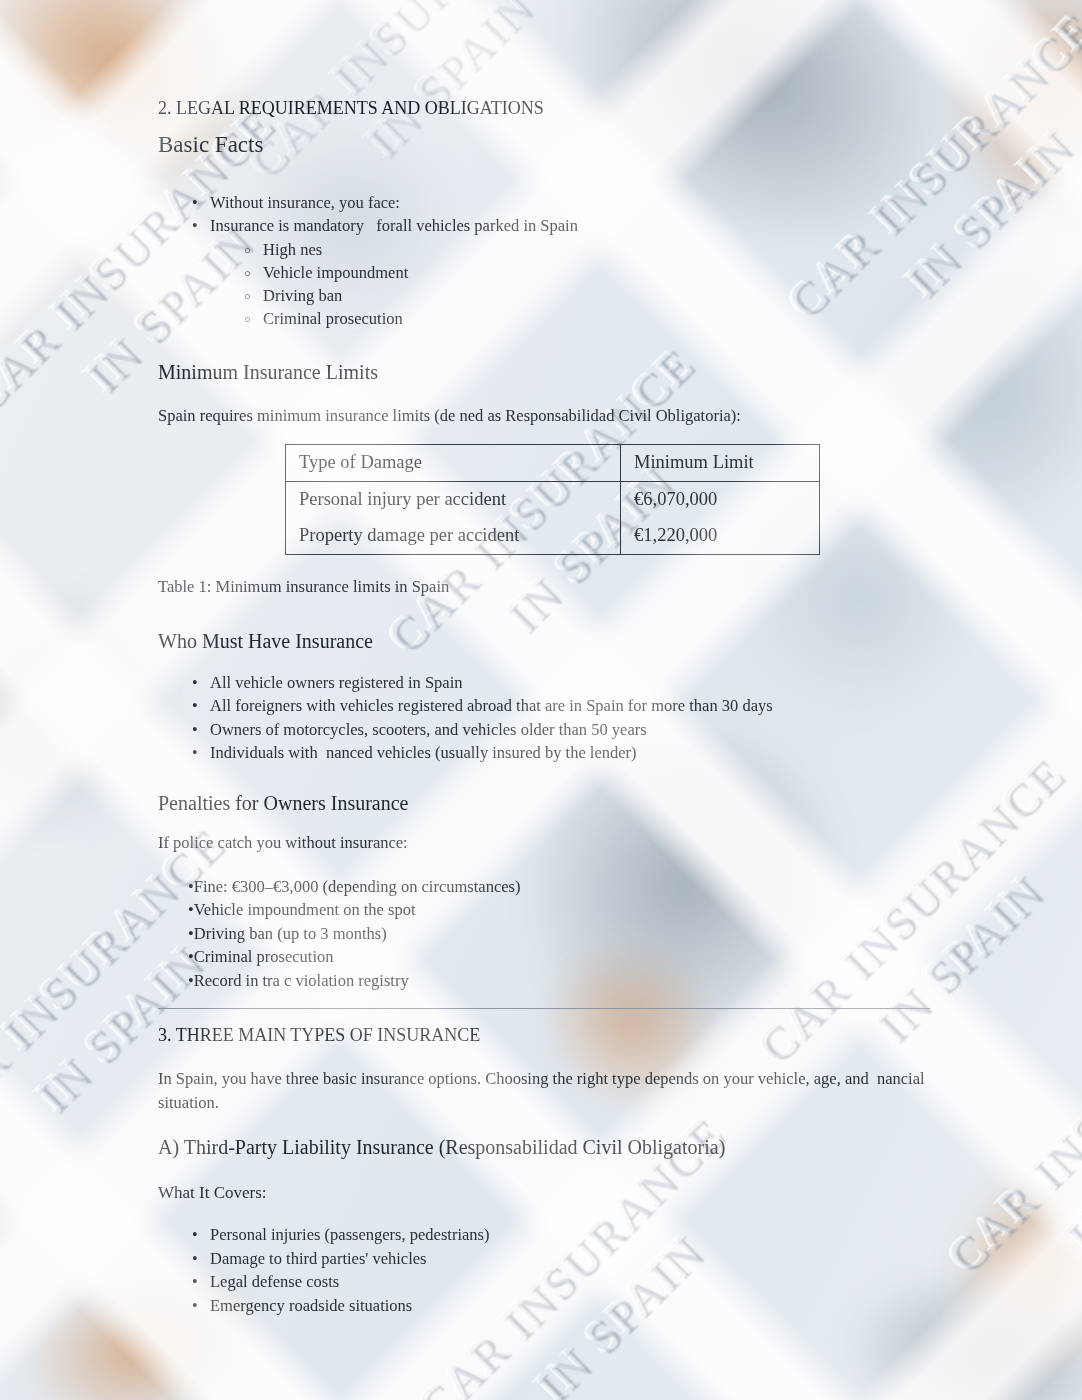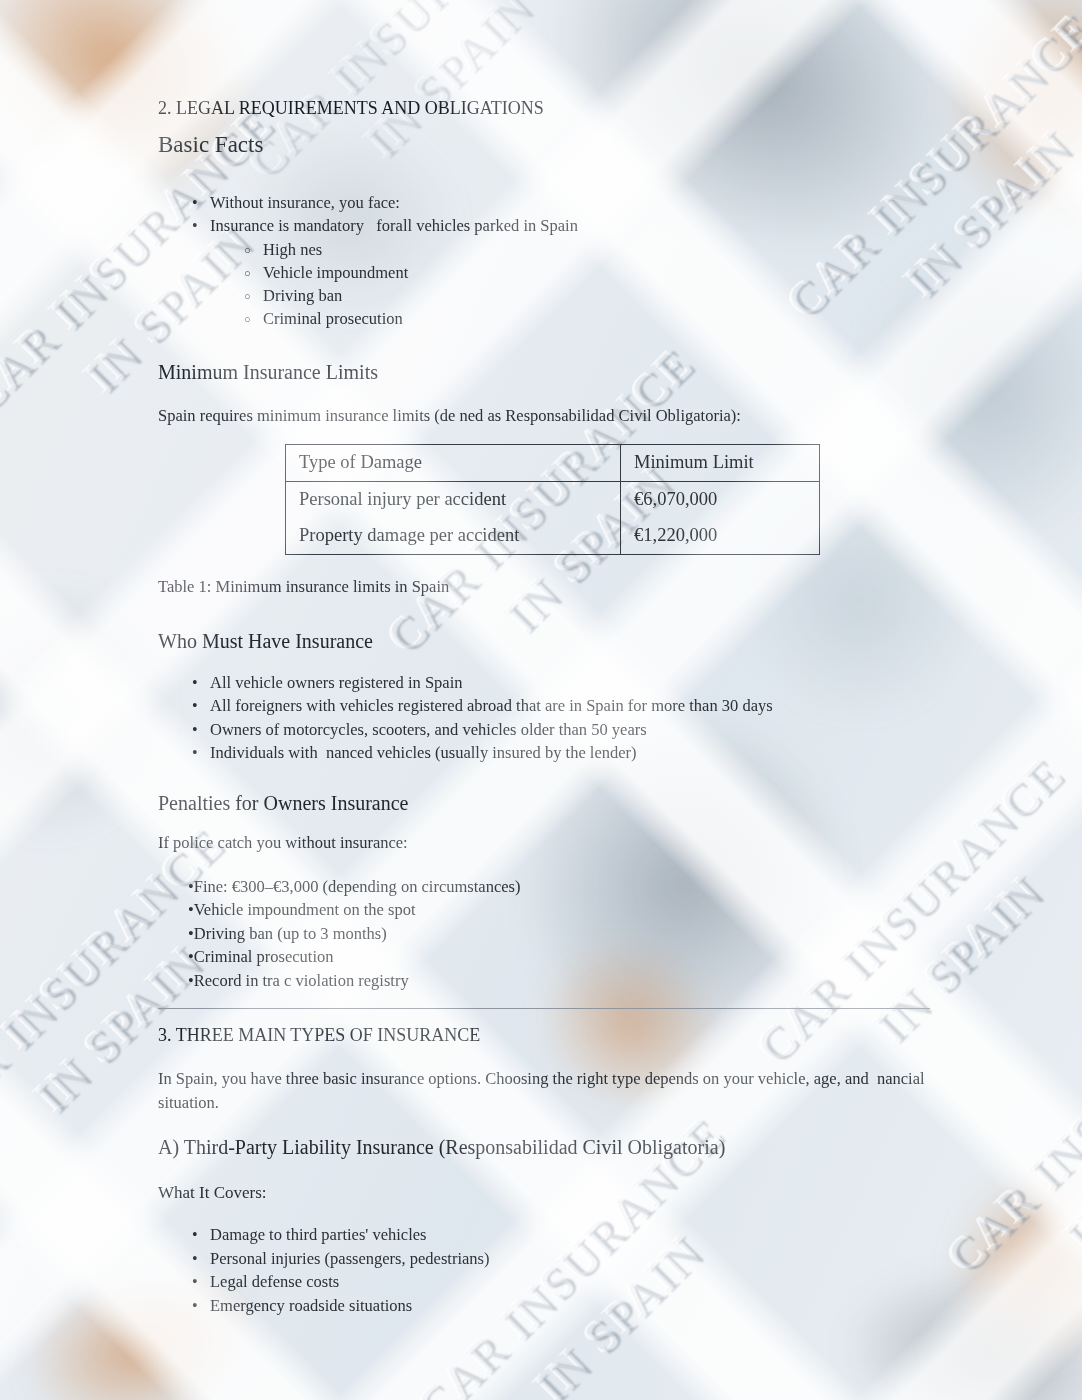--- a/index.html
+++ b/index.html
@@ -251,22 +251,22 @@
     </div>
 
     <hr class="divider">
 
     <h2 class="h2-types">3. THREE MAIN TYPES OF INSURANCE</h2>
     <p class="p-intro">In Spain, you have three basic insurance options. Choosing the right type depends on your vehicle, age, and  nancial situation.</p>
 
     <h3 class="h3-thirdparty">A) Third-Party Liability Insurance (Responsabilidad Civil Obligatoria)</h3>
     <p class="p-covers">What It Covers:</p>
     <ul class="ul-disc ul-covers">
+      <li>Personal injuries (passengers, pedestrians)</li>
       <li>Damage to third parties' vehicles</li>
-      <li>Personal injuries (passengers, pedestrians)</li>
       <li>Legal defense costs</li>
       <li>Emergency roadside situations</li>
     </ul>
 
   </div>
 
   <div class="stripes-over"></div>
 
 </div>
 

